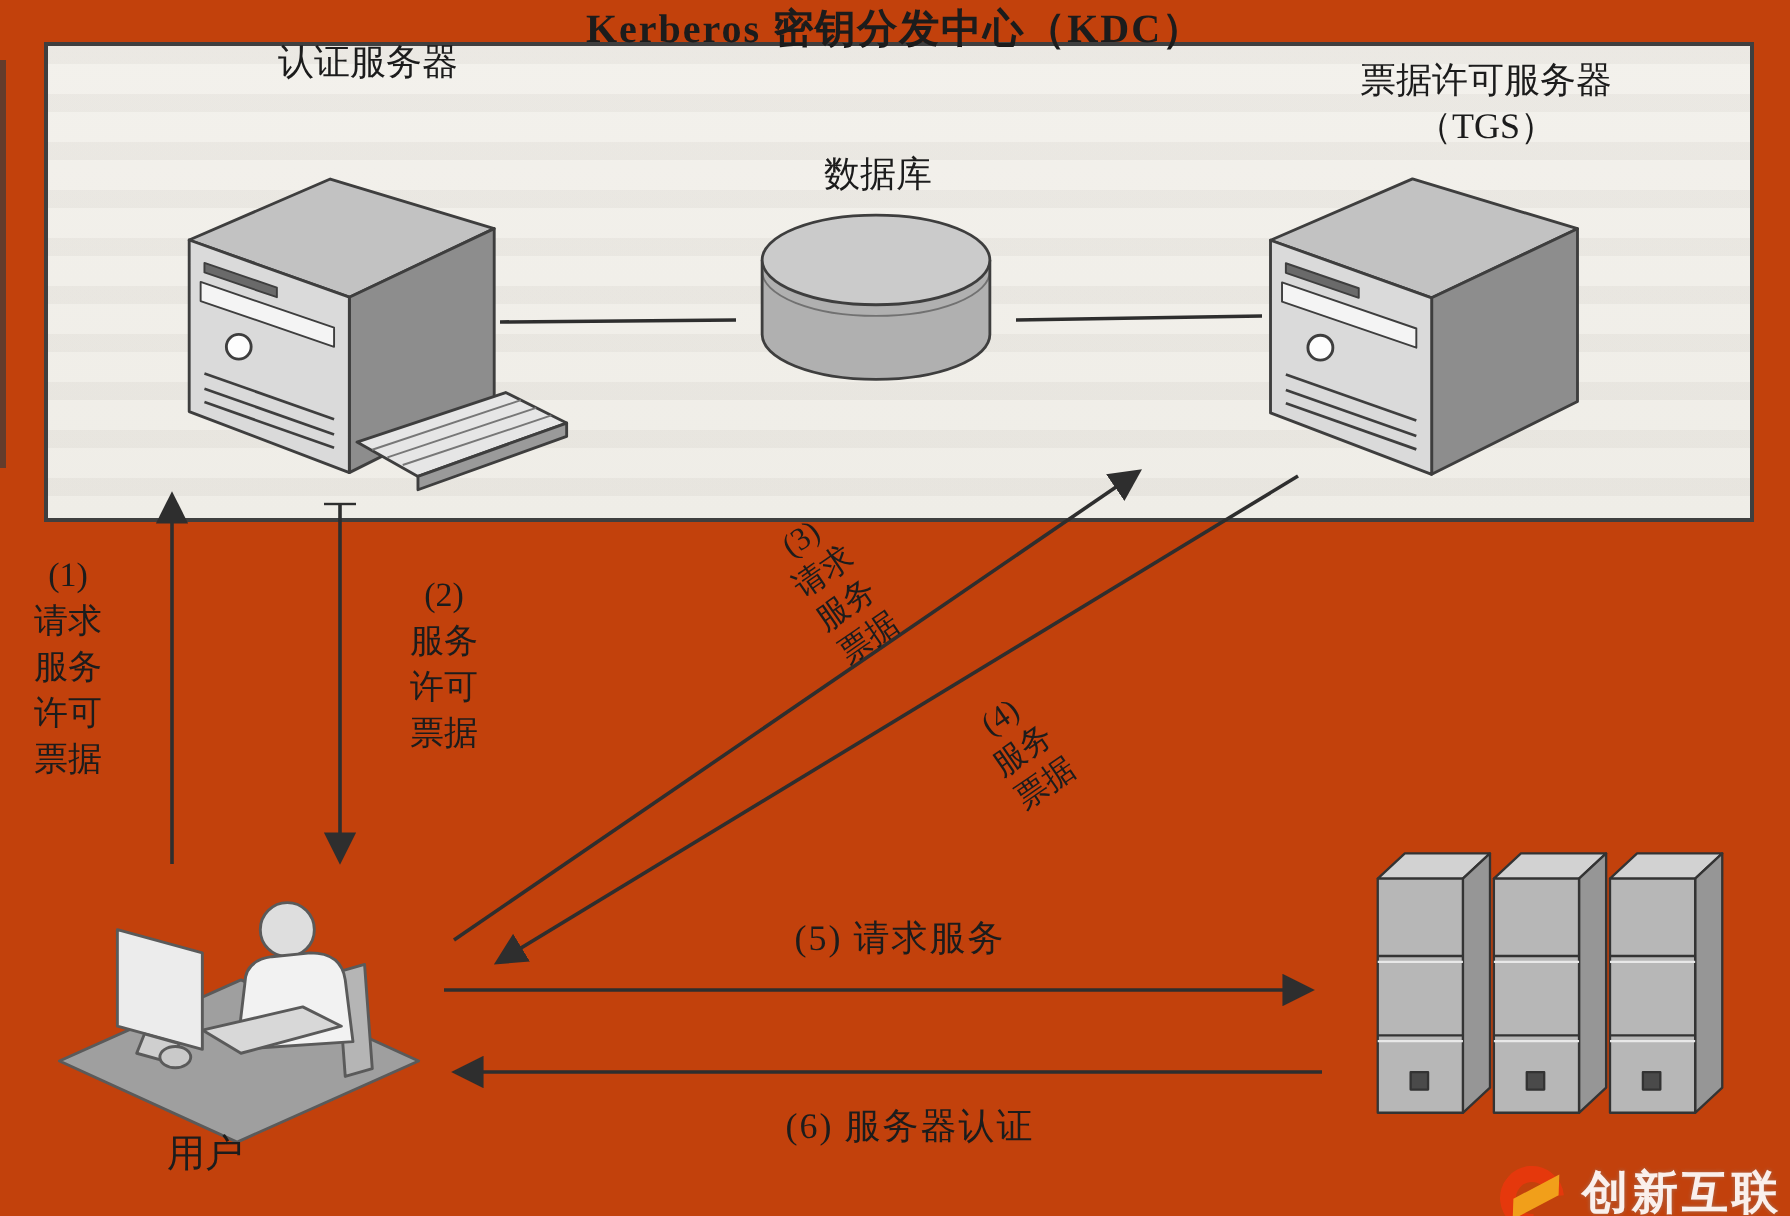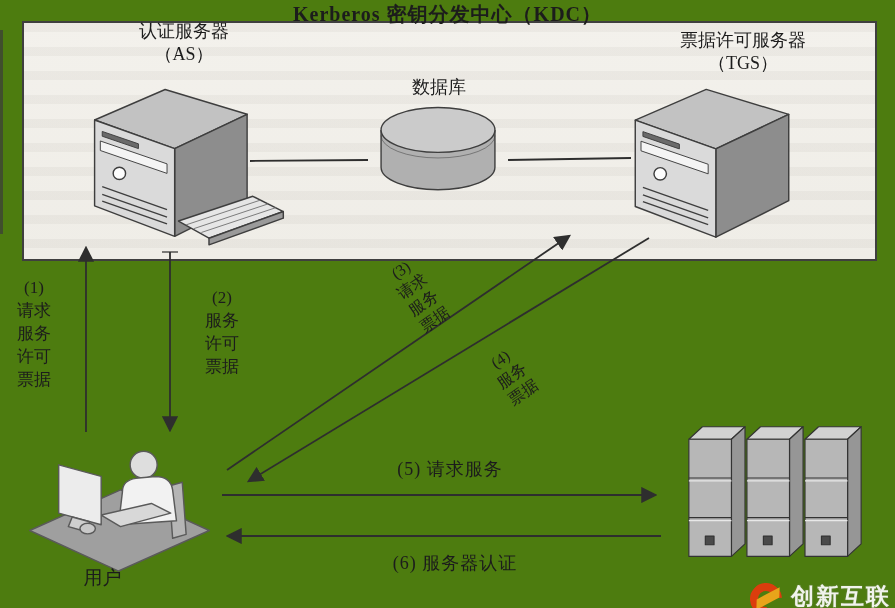--- a/index.html
+++ b/index.html
@@ -1,18 +1,18 @@
 <!DOCTYPE html>
 <html><head>
 <meta charset="utf-8">
 <style>
   html,body{margin:0;padding:0;background:#ffffff;}
   .stage{
     position:relative;width:895px;height:608px;overflow:hidden;
-    background:#4d7c0f;
+    background:#c2410c;
     font-family:"Liberation Serif","DejaVu Serif",serif;
     color:#1c1c1c;
   }
   .abs{position:absolute;}
   .diagram-title{
     left:0;top:1px;width:100%;text-align:center;
     font-size:20px;font-weight:700;letter-spacing:1px;z-index:4;
   }
   .kdc-box{
     left:22px;top:21px;width:851px;height:236px;
@@ -65,21 +65,20 @@
 
 <div class="stage">
 
   <div class="abs diagram-title">Kerberos 密钥分发中心（KDC）</div>
 
   <div class="abs kdc-box"></div>
   <div class="abs scan-edge"></div>
 
   <div class="abs node-label" style="left:88px;top:20px;width:192px;">
     <div>认证服务器</div>
-    <div>（AS）</div>
   </div>
   <div class="abs node-label" style="left:383px;top:76px;width:112px;">数据库</div>
   <div class="abs node-label" style="left:638px;top:29px;width:210px;">
     <div>票据许可服务器</div>
     <div>（TGS）</div>
   </div>
 
   <svg class="abs layer-icon" style="left:66px;top:76px;" width="224" height="170" viewBox="0 0 235 178">
     <g stroke="#3e3e3e" stroke-width="1.5" stroke-linejoin="round">
       <polygon points="30,46 104,14 190,40 114,76" fill="#c2c2c2"></polygon>

